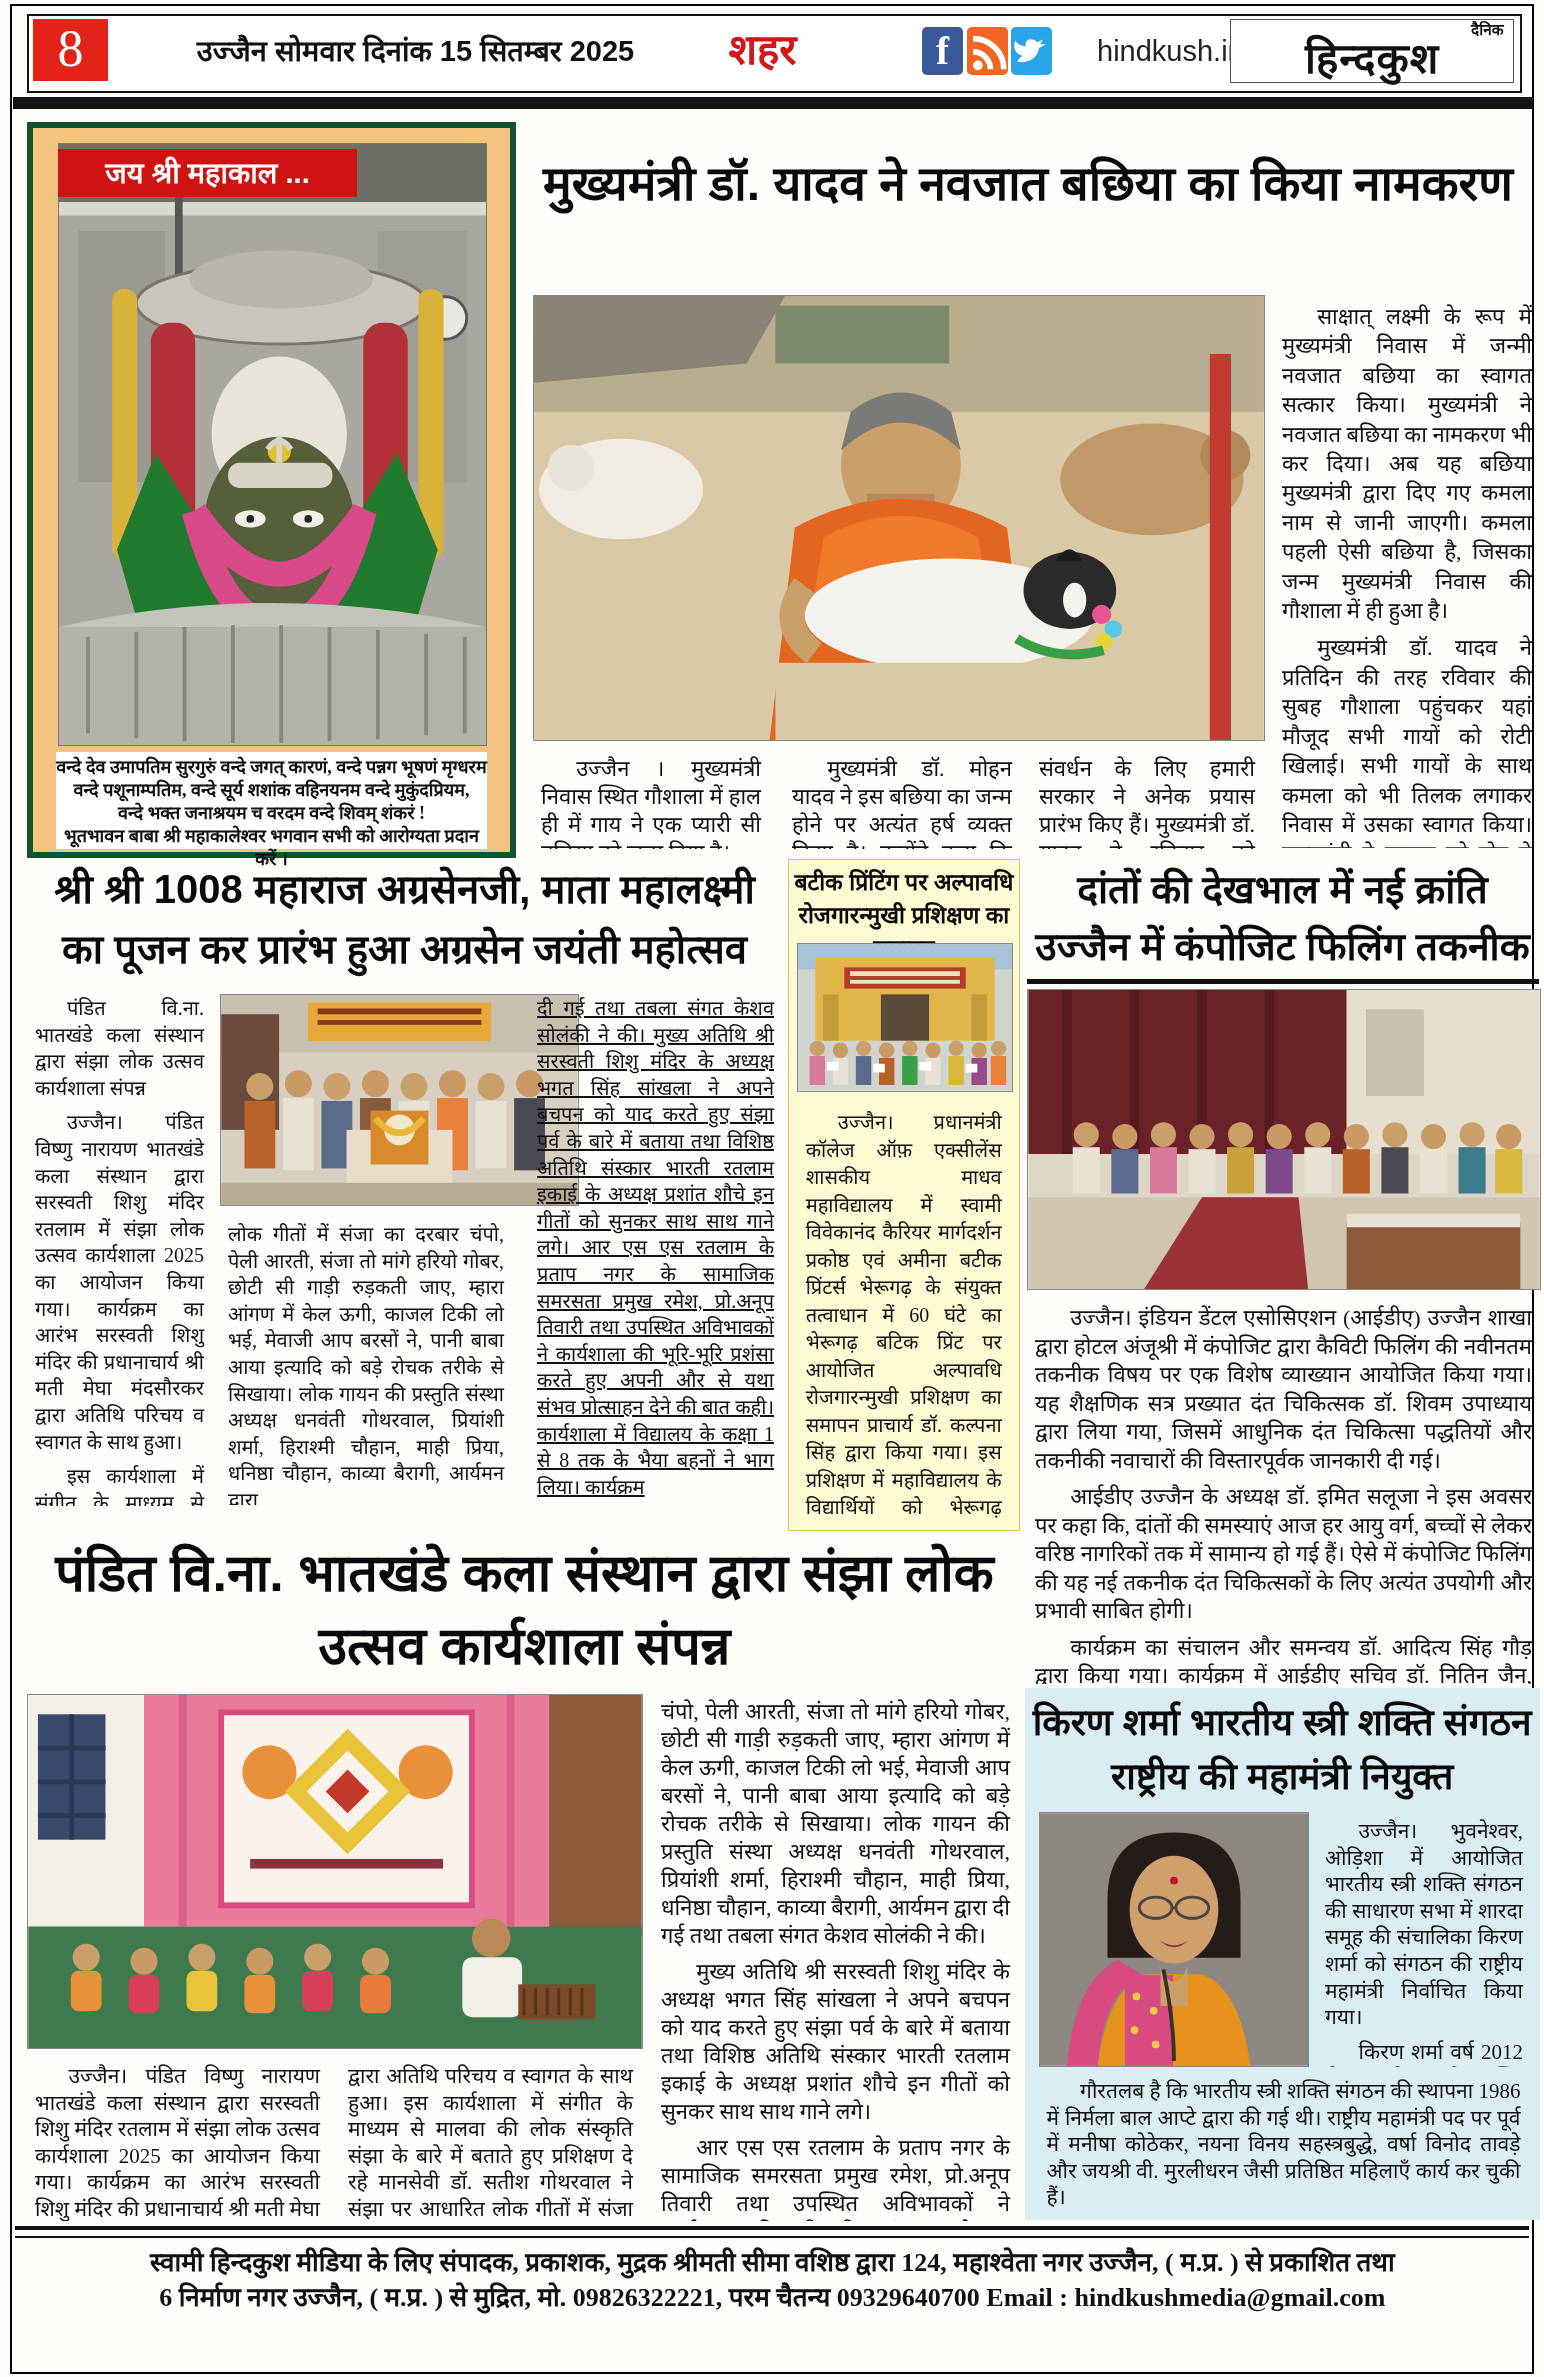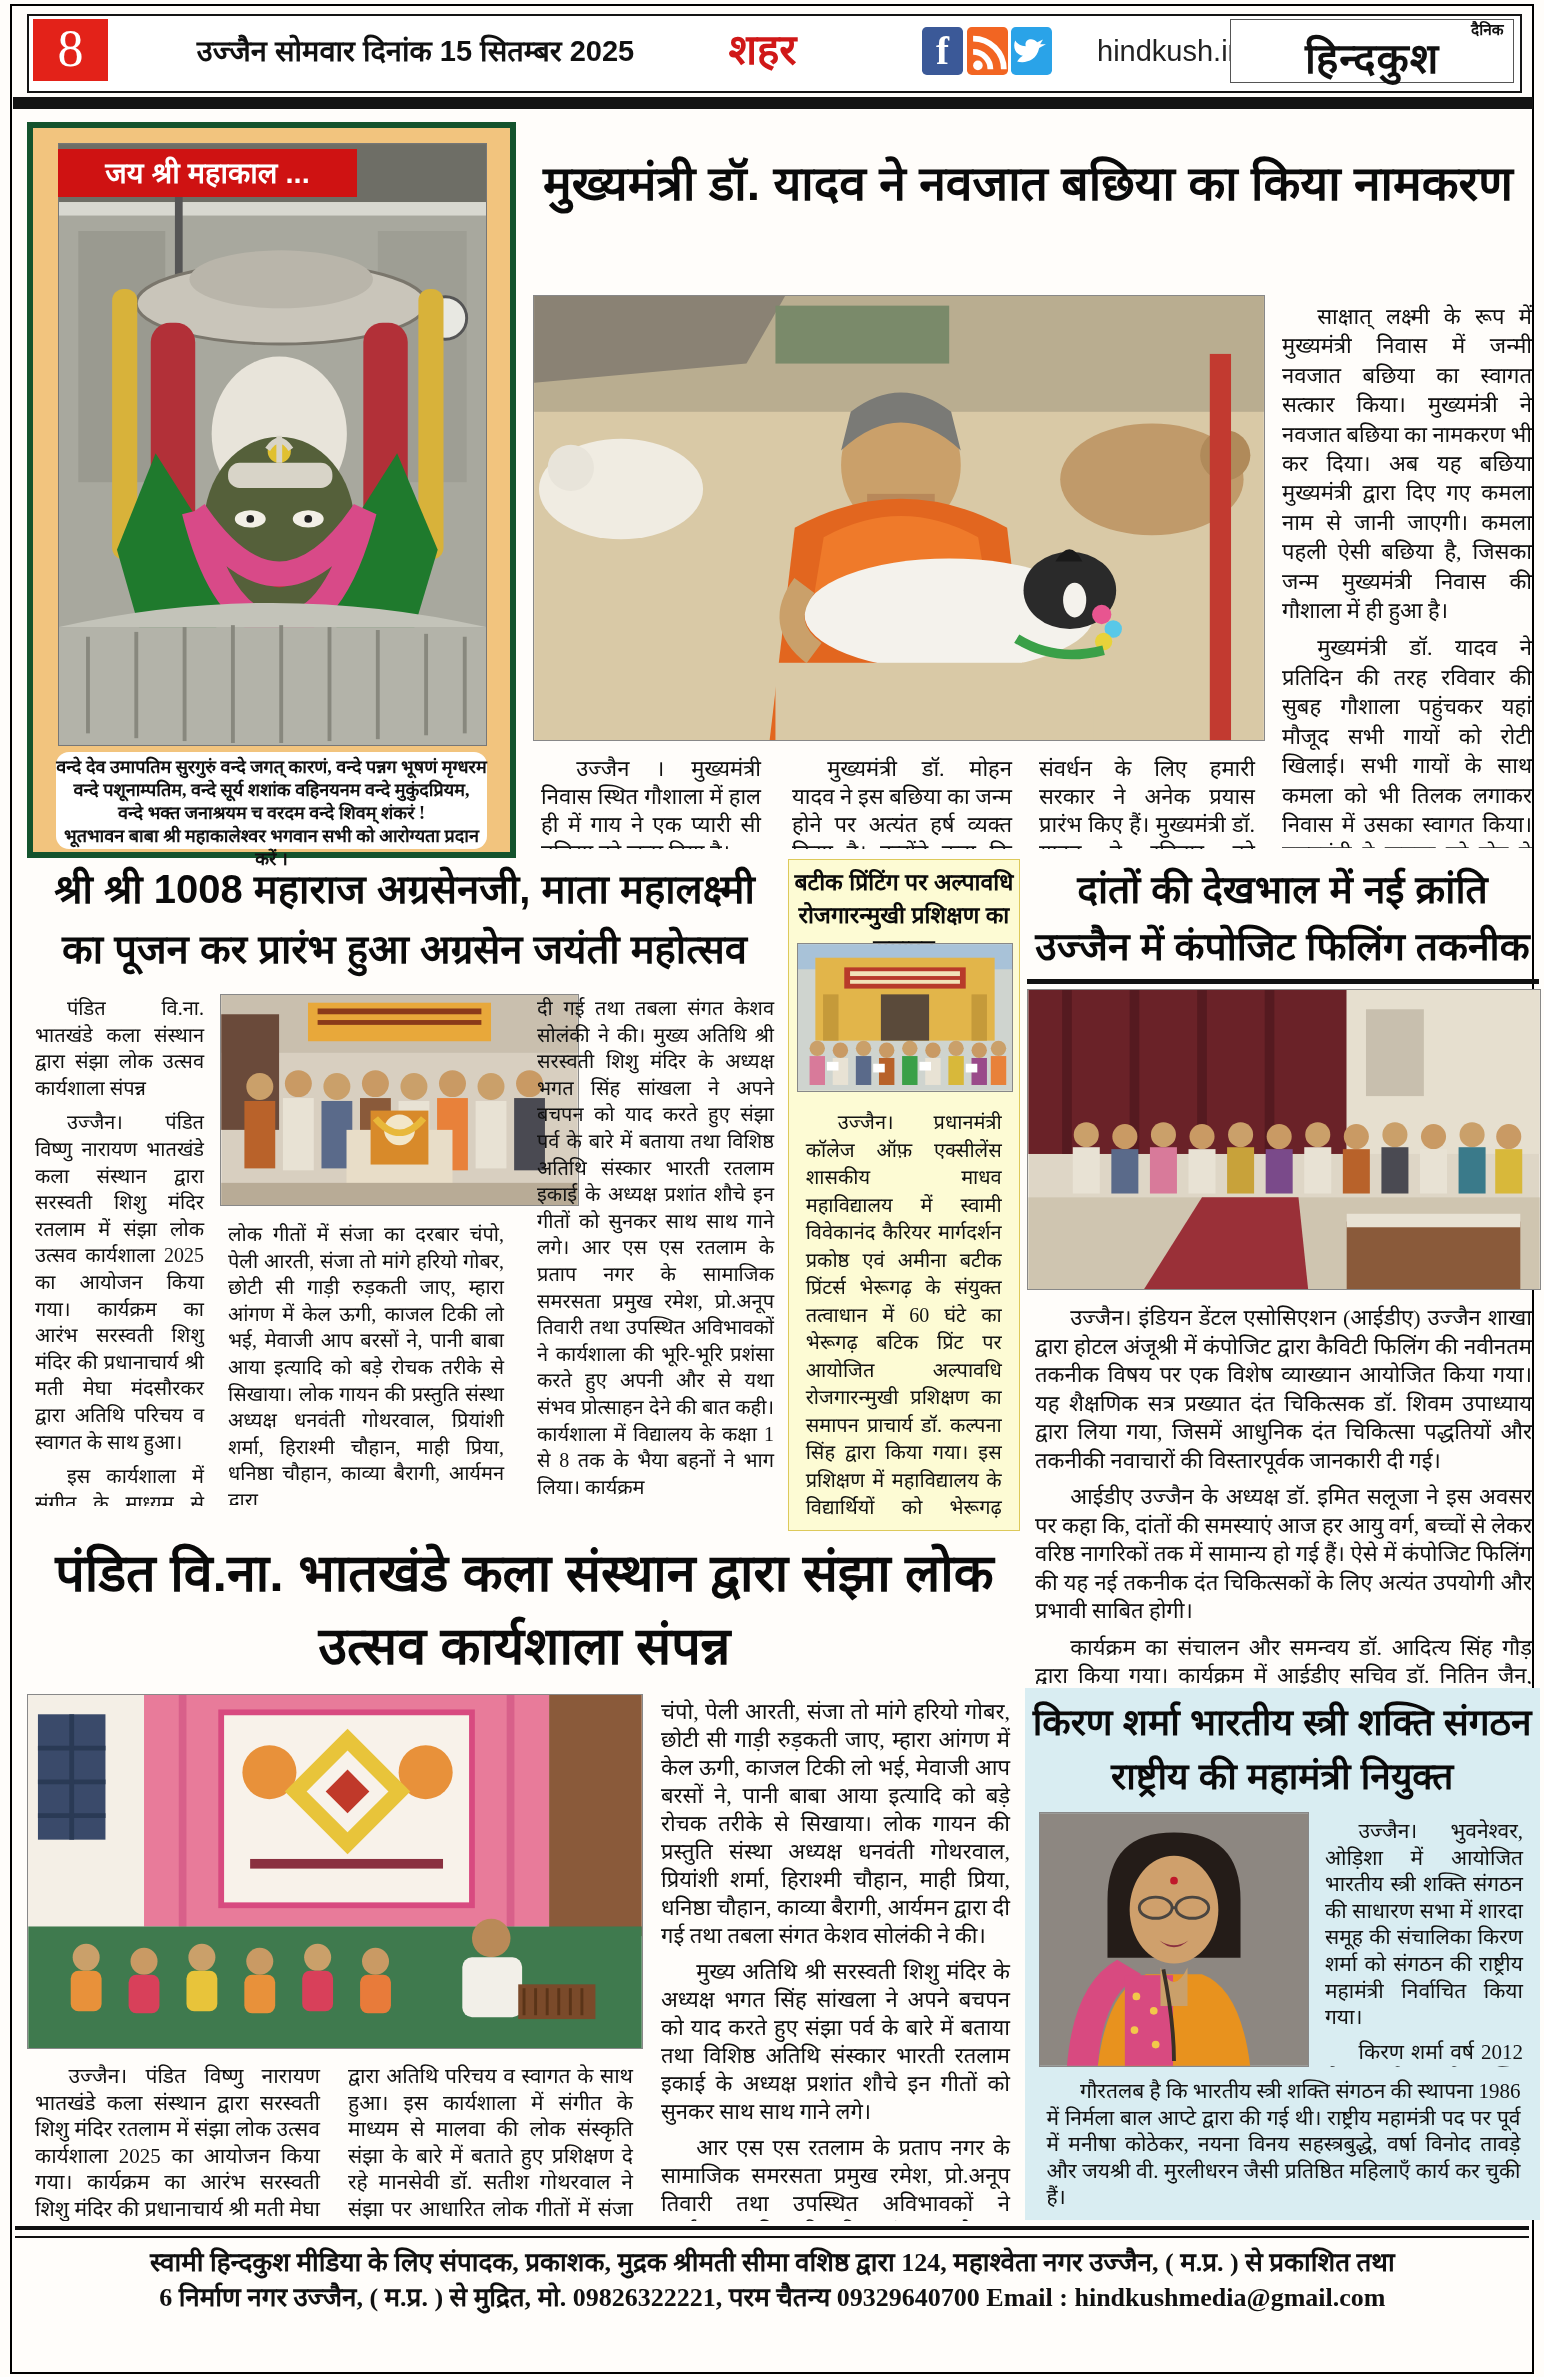--- a/index.html
+++ b/index.html
@@ -31,36 +31,36 @@
              font-family:"Liberation Sans",sans-serif;letter-spacing:1px;}
   .mast-sup{position:absolute;right:9.7px;top:-1.9px;font-size:15.4px;font-weight:bold;}
   .blackbar{left:12.6px;top:97px;width:1520px;height:11.6px;background:#141414;}
 
   
   .mahakal{left:27px;top:122px;width:477px;height:724px;background:var(--mahakal_frame);border:6px solid #14532d;}
   .mk-photo{position:absolute;left:25px;top:15.4px;width:427px;height:601px;overflow:hidden;border:1px solid #777;}
   .mk-banner{position:absolute;left:25px;top:21px;width:299px;height:48px;background:var(--banner_red);
              color:#fff;font:900 29px/48px "Liberation Sans",sans-serif;text-align:center;z-index:5;}
   .mk-cap{position:absolute;left:23px;top:624px;width:431px;height:93px;background:#fff;
-          font-size:18px;line-height:23px;font-weight:bold;text-align:center;padding-top:3.9px;border-radius:13px;}
+          font-size:18px;line-height:23px;font-weight:bold;text-align:center;padding-top:3.9px;}
 
   
   .lead-hl{left:517px;top:137px;width:1022px;height:93px;font-size:48px;line-height:93px;text-align:center;}
   .lead-sub{left:533px;top:239px;width:1004px;height:48px;background:var(--yellow_strip);
             font:bold 30px/48px "Liberation Sans",sans-serif;text-align:center;}
   .lead-photo{left:533px;top:295px;width:730px;height:444px;overflow:hidden;border:1px solid #888;}
   .lead-right{left:1274px;top:294px;width:266px;height:554px;font-size:22px;line-height:29.4px;}
   .lead-c{top:747px;height:102px;font-size:22px;line-height:28px;}
 
   
   .agr-hl{left:29px;top:859px;width:751px;height:126px;font-size:40px;line-height:1.5;text-align:center;}
   .agr-c1{left:27px;top:987px;width:185px;height:519px;font-size:20px;line-height:26.6px;}
   .agr-photo{left:220px;top:994px;width:357px;height:210px;overflow:hidden;border:1px solid #888;}
   .agr-c2{left:220px;top:1213px;width:292px;height:292px;font-size:20px;line-height:26.6px;}
-  .agr-c3{left:529px;top:987px;width:253px;height:519px;font-size:20px;line-height:26.6px;}
+  .agr-c3{left:529px;top:987px;width:253px;height:519px;font-size:20px;line-height:26.6px;text-decoration:underline;}
 
   
   .batik{left:788px;top:859px;width:230px;height:670px;background:var(--batik_bg);border:1px solid #ddc95a;}
   .batik-hl{position:absolute;left:3.9px;top:5.8px;width:222px;font-size:23px;line-height:33px;text-align:center;}
   .batik-photo{position:absolute;left:7.7px;top:83px;width:214px;height:147px;overflow:hidden;border:1px solid #888;}
   .batik-body{position:absolute;left:8.7px;top:241px;width:212px;height:417px;font-size:20px;line-height:27.5px;}
 
   
   .den-hl{left:1025px;top:861px;width:515px;height:114px;font-size:39px;line-height:57px;text-align:center;}
   .den-rule{left:1027px;top:979px;width:512px;height:4.8px;background:#111;}

